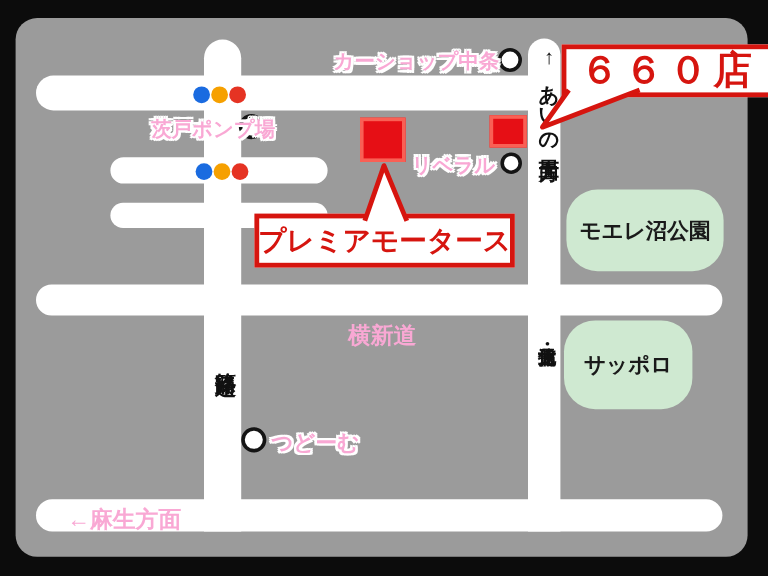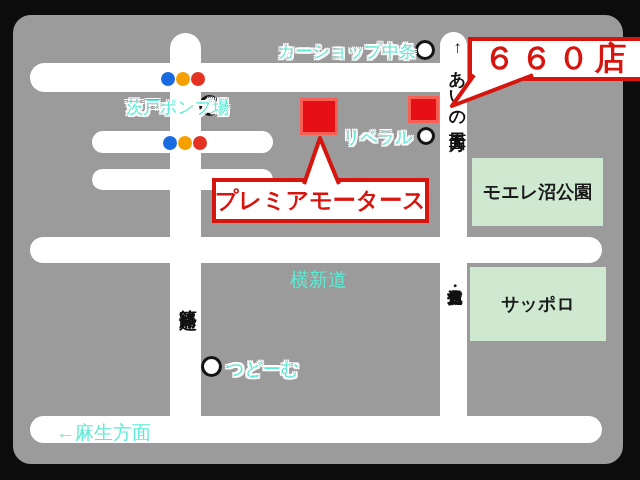--- a/index.html
+++ b/index.html
@@ -19,24 +19,24 @@
   .road-h-2{left:92px;top:131px;width:181px;height:22px;border-radius:11px;}
   .road-h-3{left:92px;top:169px;width:181px;height:21px;border-radius:11px;}
   .road-h-yoko{left:30px;top:237px;width:572px;height:26px;border-radius:13px;}
   .road-h-bottom{left:30px;top:416px;width:572px;height:27px;border-radius:14px;}
   .road-v-shinoro{left:170px;top:33px;width:31px;height:410px;border-radius:16px 16px 0 0;}
   .road-v-right{left:440px;top:32px;width:27px;height:411px;border-radius:14px 14px 0 0;}
 
   .greenbox{
     position:absolute;background:#cfe9d1;color:#1a1a1a;
     display:flex;align-items:center;justify-content:center;text-align:center;
-    font-weight:bold;font-size:18px;line-height:1.25;
+    font-weight:bold;font-size:18px;line-height:1.25;border-radius:26px;
   }
   .gb-moere{left:472px;top:158px;width:131px;height:68px;}
-  .gb-sato{left:470px;top:267px;width:136px;height:74px;}
+  .gb-sato{left:470px;top:267px;width:107px;height:74px;}
 
   .signal{position:absolute;display:flex;gap:1px;}
   .dot{width:14px;height:14px;border-radius:50%;}
   .dot-b{background:#1a6be0;}
   .dot-y{background:#f6a000;}
   .dot-r{background:#e53323;}
   .sig1{left:161px;top:72px;}
   .sig2{left:163px;top:136px;}
 
   .marker{
@@ -46,21 +46,21 @@
   .mk-carshop{left:415px;top:40px;width:20px;height:20px;}
   .mk-pump{left:199px;top:95px;width:21px;height:21px;}
   .mk-liberal{left:417px;top:127px;width:18px;height:18px;}
   .mk-tsudome{left:201px;top:356px;width:21px;height:21px;}
 
   .redsq{position:absolute;background:#e60f15;border:3px solid #f96055;box-sizing:border-box;}
   .redsq-big{left:300px;top:98px;width:38px;height:37px;}
   .redsq-small{left:408px;top:96px;width:31px;height:27px;}
 
   .lbl{
-    position:absolute;color:#5eead4;font-weight:normal;white-space:nowrap;
+    position:absolute;color:#f9a8d4;font-weight:bold;white-space:nowrap;
   }
   .outlined{
     text-shadow:-2px -2px 0 #fff,2px -2px 0 #fff,-2px 2px 0 #fff,2px 2px 0 #fff,
                 -2px 0 0 #fff,2px 0 0 #fff,0 -2px 0 #fff,0 2px 0 #fff;
   }
   .lbl-carshop{left:278px;top:40px;font-size:17px;}
   .lbl-pump{left:90px;top:96px;font-size:17px;padding-left:36px;}
   .lbl-liberal{left:343px;top:126px;font-size:17px;}
   .lbl-tsudome{left:226px;top:357px;font-size:18px;}
   .lbl-yoko{left:290px;top:239px;font-size:19px;margin-top:28px;}

